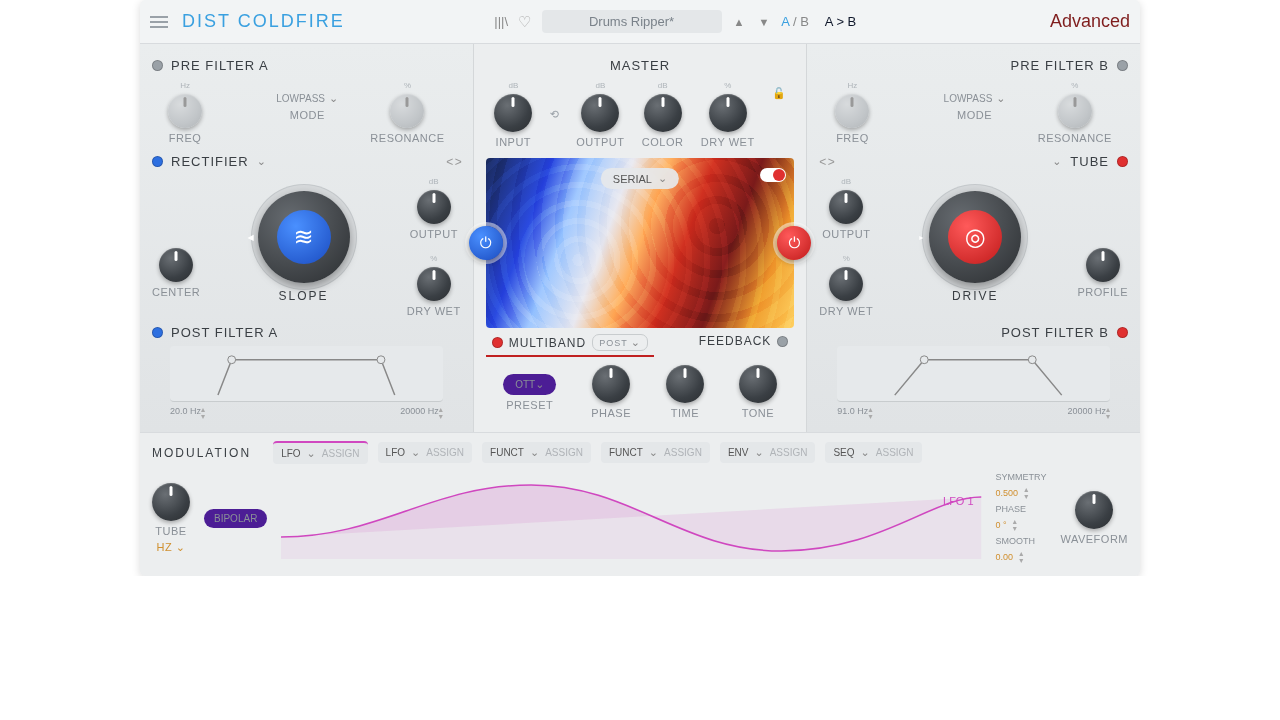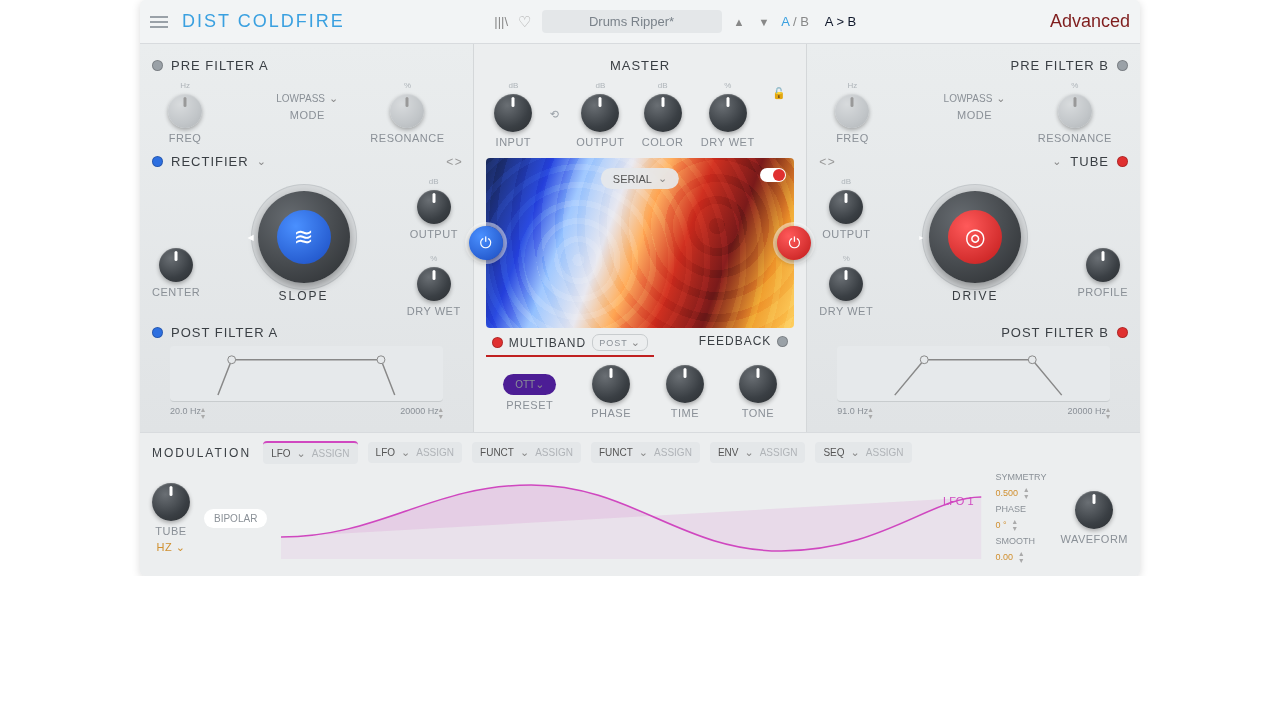--- a/index.html
+++ b/index.html
@@ -85,30 +85,30 @@
 .mb-tab { flex: 1; display: flex; align-items: center; gap: 6px; font-size: 12px; letter-spacing: 1px; color: #3a3f44; padding: 4px 6px; border-bottom: 2px solid transparent;}
 .mb-tab.active { border-bottom-color: #c02020; }
 .mb-tab .post-tag { font-size: 9px; color: #8a9097; border:1px solid #c8ccce; padding:1px 6px; border-radius:7px; display:flex; align-items:center; gap:3px;}
 .mb-tab.right { justify-content: flex-end; }
 .mb-knobs { display: flex; justify-content: space-around; align-items: center; margin-top: 6px; }
 .ott-btn { font-size: 10px; color: #8a9097; background:#4c1d95; padding: 4px 12px; border-radius: 12px; display:flex; align-items:center; cursor:pointer;}
 
 
 .mod-panel { background: #eceeef; padding: 8px 12px 12px 12px; border-top: 1px solid #d8dbde; }
 .mod-head { display: flex; align-items: center; gap: 10px; }
-.mod-title { font-size: 12px; letter-spacing: 2px; color: #3a3f44; margin-right: 2px; }
+.mod-title { font-size: 12px; letter-spacing: 2px; color: #3a3f44; margin-right: 12px; }
 .mod-slot { display: flex; align-items: center; gap: 6px; background: #e4e7e9; padding: 4px 8px; border-radius: 4px; font-size: 10px; color: #777; cursor:pointer; }
 .mod-slot.active { border-top: 2px solid #d048c0; }
 .mod-slot .type { color: #555; }
 .mod-slot .assign { color: #b0b4b8; }
 .mod-body { display: flex; align-items: center; gap: 14px; margin-top: 8px; }
 .lfo-wave { flex: 1; height: 82px; position: relative; }
 .lfo-svg { width: 100%; height: 100%; }
 .lfo-name { position: absolute; right: 8px; top: 18px; color: #d048c0; font-size: 11px; }
-.bipolar-btn { font-size: 10px; color: #8a9097; background: #ffffff; padding: 4px 10px; border-radius: 12px; cursor:pointer; }
+.bipolar-btn { font-size: 10px; color: #8a9097; background: #4c1d95; padding: 4px 10px; border-radius: 12px; cursor:pointer; }
 .mod-params { display: flex; flex-direction: column; gap: 4px; font-size: 9px; color: #8a9097; }
 .mod-params .val { color: #d09030; }
 .mod-params .row { display:flex; align-items:center; gap:6px;}
 .link-icon{color:#9aa1a8;font-size:11px;}
 .lock-icon{color:#9aa1a8;font-size:11px;}
 .stepper{color:#aaa;font-size:8px;line-height:7px;}
 </style>
 </head>
 <body>
 

